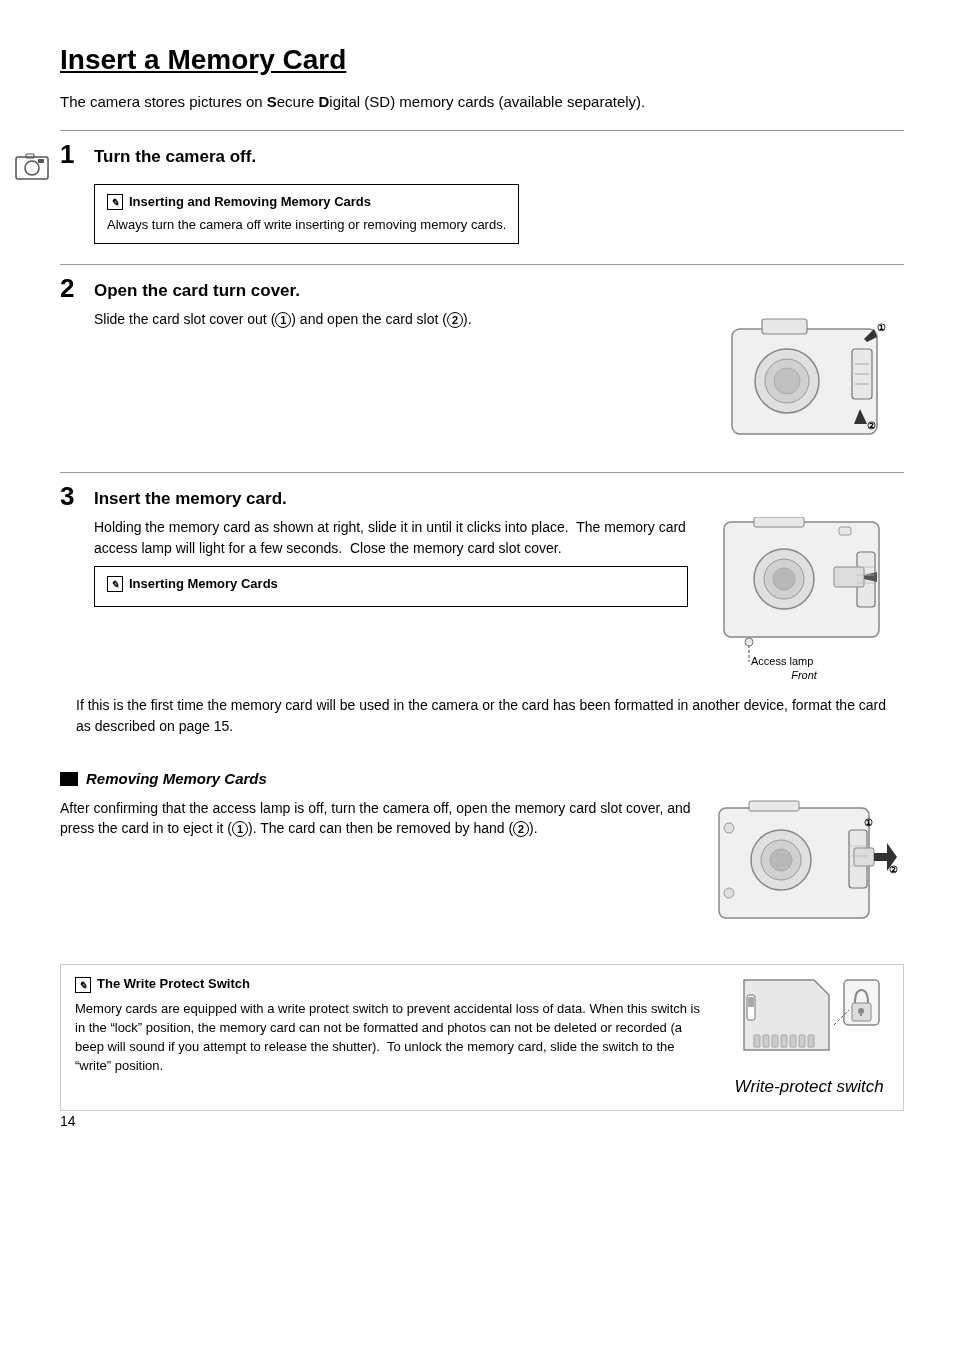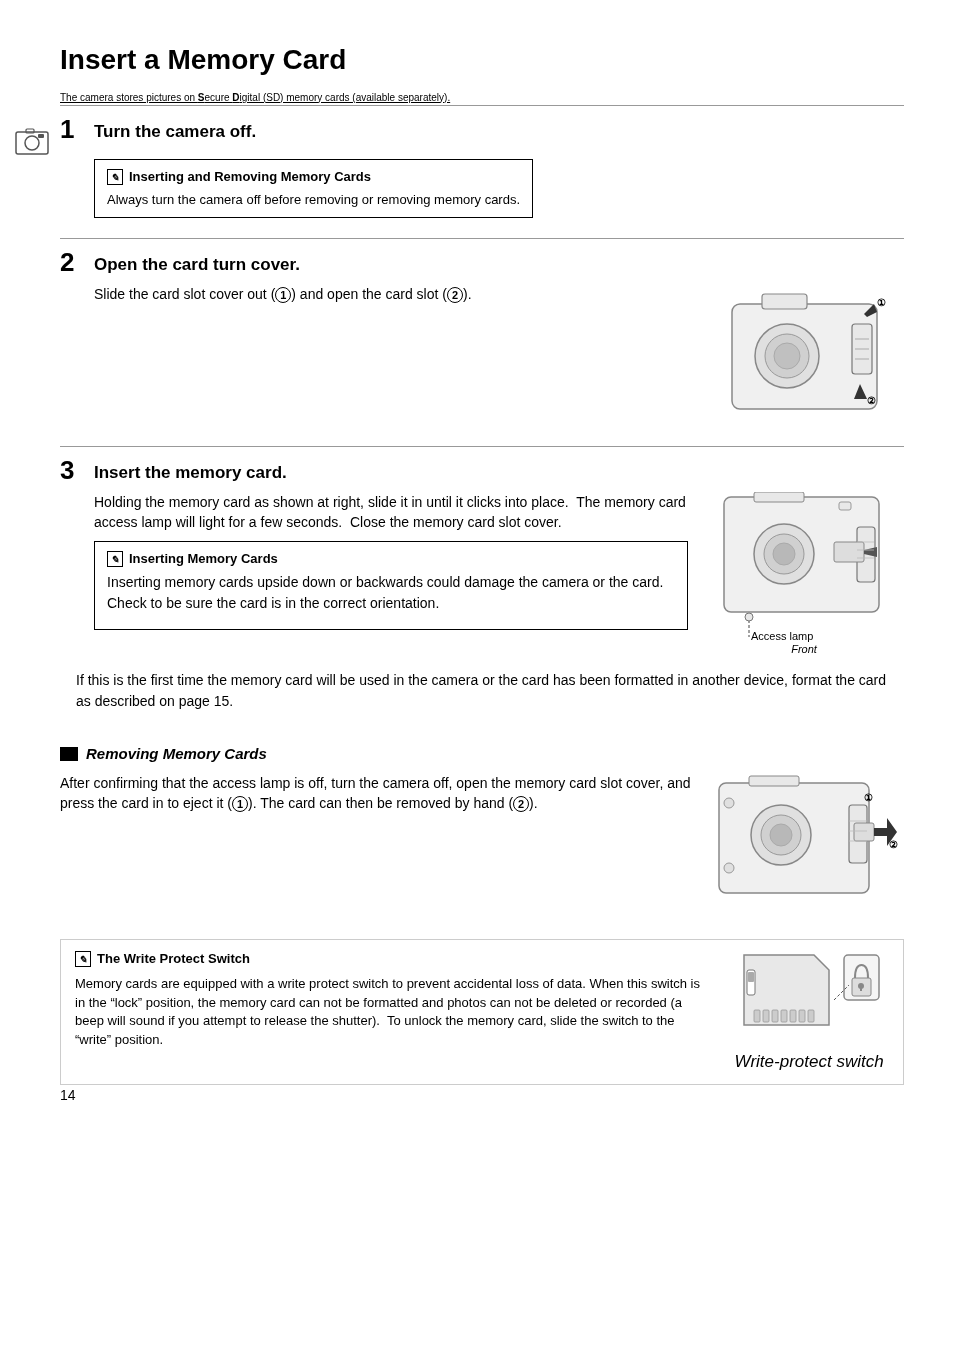--- a/index.html
+++ b/index.html
@@ -11,26 +11,27 @@
       padding: 40px 50px 40px 60px;
       max-width: 954px;
       min-height: 1352px;
       line-height: 1.45;
     }
 
     
     .page-title {
       font-size: 28px;
       font-weight: bold;
+      text-decoration: underline;
       margin-bottom: 10px;
     }
 
     .intro-text {
-      font-size: 10px;
-      text-decoration: underline;
+      font-size: 15px;
+      margin-bottom: 18px;
     }
 
     
     .step-section {
       border-top: 1px solid #999;
       padding-top: 10px;
       margin-bottom: 0;
       position: relative;
     }
 
@@ -224,21 +225,21 @@
     <div class="step-header">
       <span class="step-number">1</span>
       <span class="step-title">Turn the camera off.</span>
     </div>
     <div class="step1-layout">
       <div class="note-box" style="max-width:480px;">
         <div class="note-title">
           <span class="note-icon">✎</span>
           <span>Inserting and Removing Memory Cards</span>
         </div>
-        <p>Always turn the camera off before removing or removing memory cards.</p>
+        <p>Always turn the camera off write inserting or removing memory cards.</p>
       </div>
     </div>
   </div>
 </div>
 
 <div class="step-section">
   <div class="step-header">
     <span class="step-number">2</span>
     <span class="step-title">Open the card turn cover.</span>
   </div>
@@ -280,21 +281,20 @@
     <span class="step-title">Insert the memory card.</span>
   </div>
   <div class="step-body">
     <div class="step-text">
       <p>Holding the memory card as shown at right, slide it in until it clicks into place.&nbsp; The memory card access lamp will light for a few seconds.&nbsp; Close the memory card slot cover.</p>
       <div class="note-box">
         <div class="note-title">
           <span class="note-icon">✎</span>
           <span>Inserting Memory Cards</span>
         </div>
-        <p>Inserting memory cards upside down or backwards could damage the camera or the card.&nbsp; Check to be sure the card is in the correct orientation.</p>
       </div>
     </div>
     <div class="step-image">
       
       <svg width="190" height="155" viewBox="0 0 190 155">
 
         <rect x="15" y="5" width="155" height="115" rx="7" fill="#f0f0f0" stroke="#888" stroke-width="1.5"></rect>
 
         <rect x="45" y="0" width="50" height="10" rx="2" fill="#e8e8e8" stroke="#888" stroke-width="1"></rect>
 

